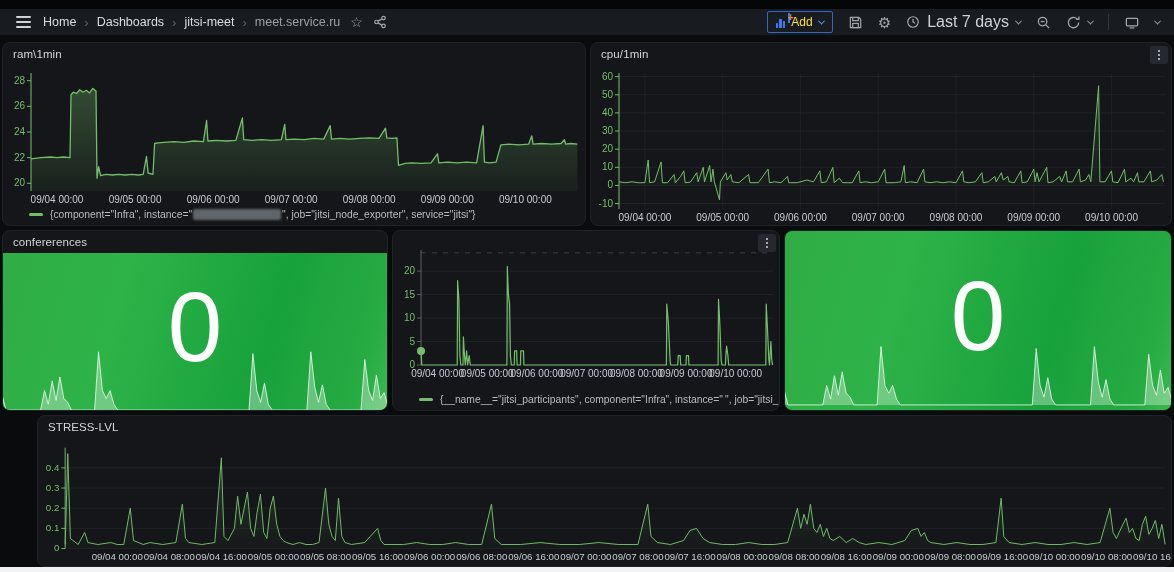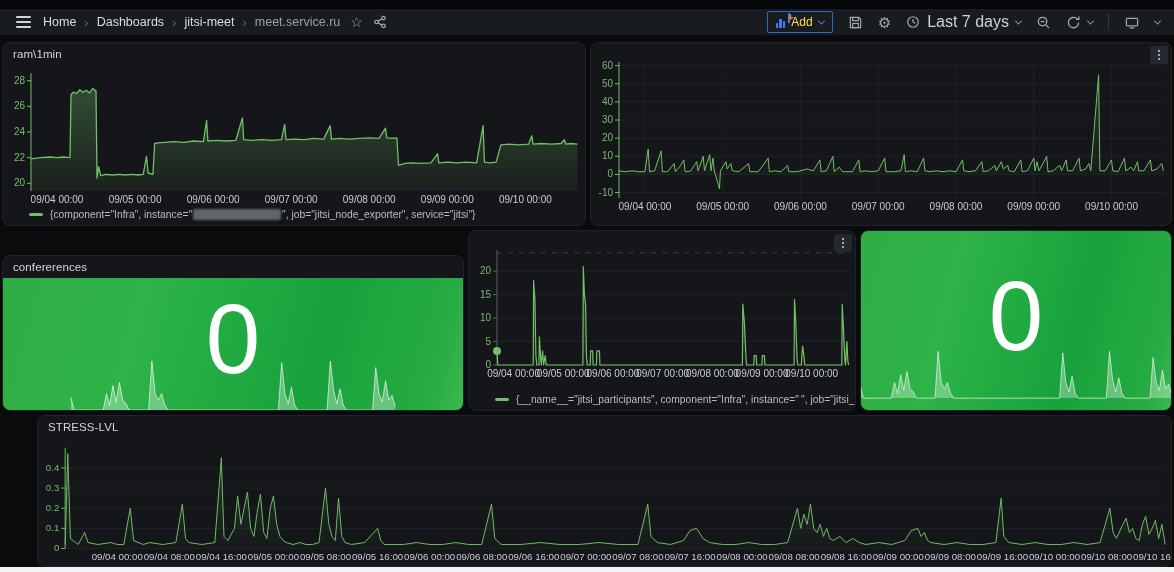--- a/index.html
+++ b/index.html
@@ -48,21 +48,21 @@
 
   
   .stat-body { flex:1; position:relative; overflow:hidden; display:flex; align-items:center; justify-content:center;
     background:linear-gradient(105deg,#30ad44 0%,#2db348 30%,#18a23c 68%,#27ab43 92%,#3bb950 100%); }
   .stat-value { font-size:98px; line-height:1; color:#ffffff; font-weight:500; margin-top:-10px; }
   .spark { position:absolute; left:0; right:0; bottom:0; height:44%; width:100%; }
 
   
   .r1 { height:184px; } .r2 { height:181px; } .r3 { height:152px;margin-left:35px; }
   .p-ram { width:584px; flex:none; } .p-cpu { flex:1; }
-  .p-conf { width:462px; flex:none;margin-top:25px; } .p-members { width:388px; flex:none; } .p-largest { flex:1; }
+  .p-conf { width:386px; flex:none; } .p-members { width:388px; flex:none; } .p-largest { flex:1; }
   .p-stress { flex:1; }
 </style>
 </head>
 <body>
 
 <div class="app">
   <div class="topstrip"></div>
 
   <header class="nav">
     <div class="nav-left">
@@ -184,20 +184,23 @@
           </svg>
         <div class="legend">
           <span class="mark"></span>
           <span>{component="Infra", instance="</span>
             <span class="blur-box"></span>
             <span>", job="jitsi_node_exporter", service="jitsi"}</span>
         </div>
       </section>
 
       <section class="panel p-cpu">
+        <div class="panel-h">
+            <span class="panel-title">cpu/1min</span>
+          </div>
         <div class="kebab">
             <i></i>
             <i></i>
             <i></i>
           </div>
         <svg class="chart" viewBox="0 0 580 160">
             <line x1="53.92284866468843" x2="53.92284866468843" y1="8" y2="144" stroke="rgba(204,204,220,0.06)"></line>
             <line x1="131.69139465875372" x2="131.69139465875372" y1="8" y2="144" stroke="rgba(204,204,220,0.06)"></line>
             <line x1="209.45994065281897" x2="209.45994065281897" y1="8" y2="144" stroke="rgba(204,204,220,0.06)"></line>
             <line x1="287.2284866468843" x2="287.2284866468843" y1="8" y2="144" stroke="rgba(204,204,220,0.06)"></line>

